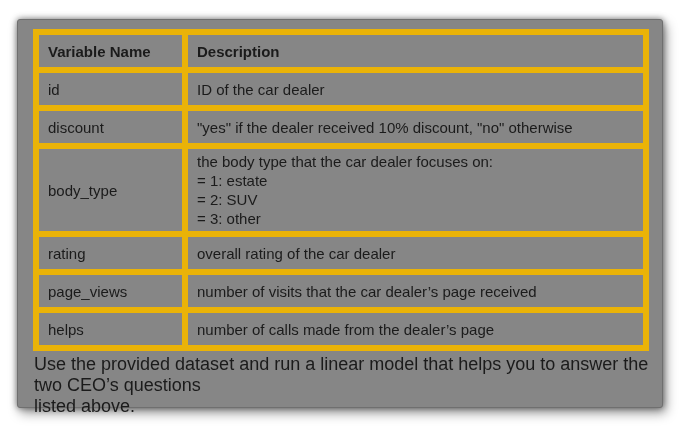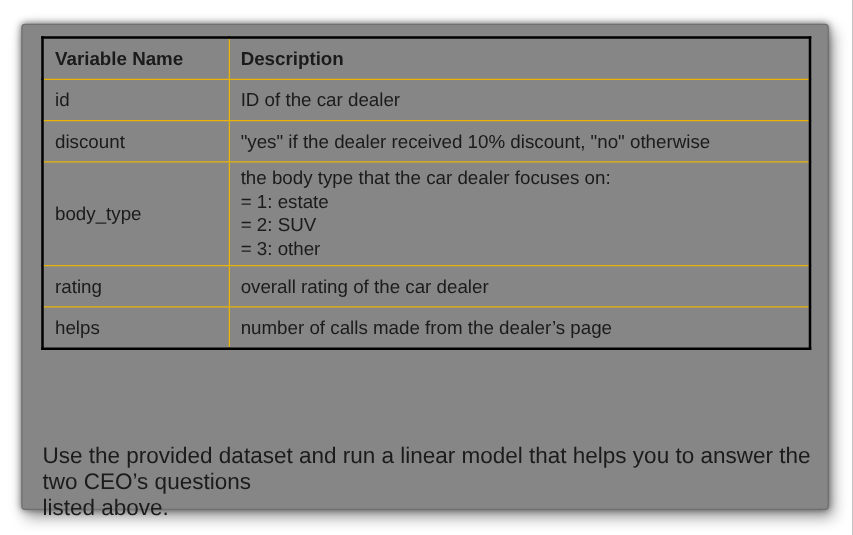--- a/index.html
+++ b/index.html
@@ -24,21 +24,21 @@
   }
   table.vars {
     position: absolute;
     left: 15px; top: 9px;
     width: 616px;
     border-collapse: collapse;
     table-layout: fixed;
     border: 2px solid #000000;
   }
   table.vars th, table.vars td {
-    border: 1px solid #eab308;
+    border: 6px solid #eab308;
     padding: 3px 9px;
     font-size: 15px;
     line-height: 19px;
     color: #1b1b1b;
     text-align: left;
     vertical-align: middle;
     height: 26px;
   }
   table.vars th { font-weight: bold; }
   table.vars td.desc-cell, table.vars td.var-cell { white-space: pre-line; }
@@ -84,20 +84,24 @@
             <td class="desc-cell">the body type that the car dealer focuses on:
 = 1: estate
 = 2: SUV
 = 3: other</td>
           </tr>
           <tr>
             <td class="var-cell">rating</td>
             <td class="desc-cell">overall rating of the car dealer</td>
           </tr>
           <tr>
+            <td class="var-cell">page_views</td>
+            <td class="desc-cell">number of visits that the car dealer’s page received</td>
+          </tr>
+          <tr>
             <td class="var-cell">helps</td>
             <td class="desc-cell">number of calls made from the dealer’s page</td>
           </tr>
         </tbody>
     </table>
 
     <p class="instruction">Use the provided dataset and run a linear model that helps you to answer the two CEO’s questions
 listed above.</p>
 
   </div>

